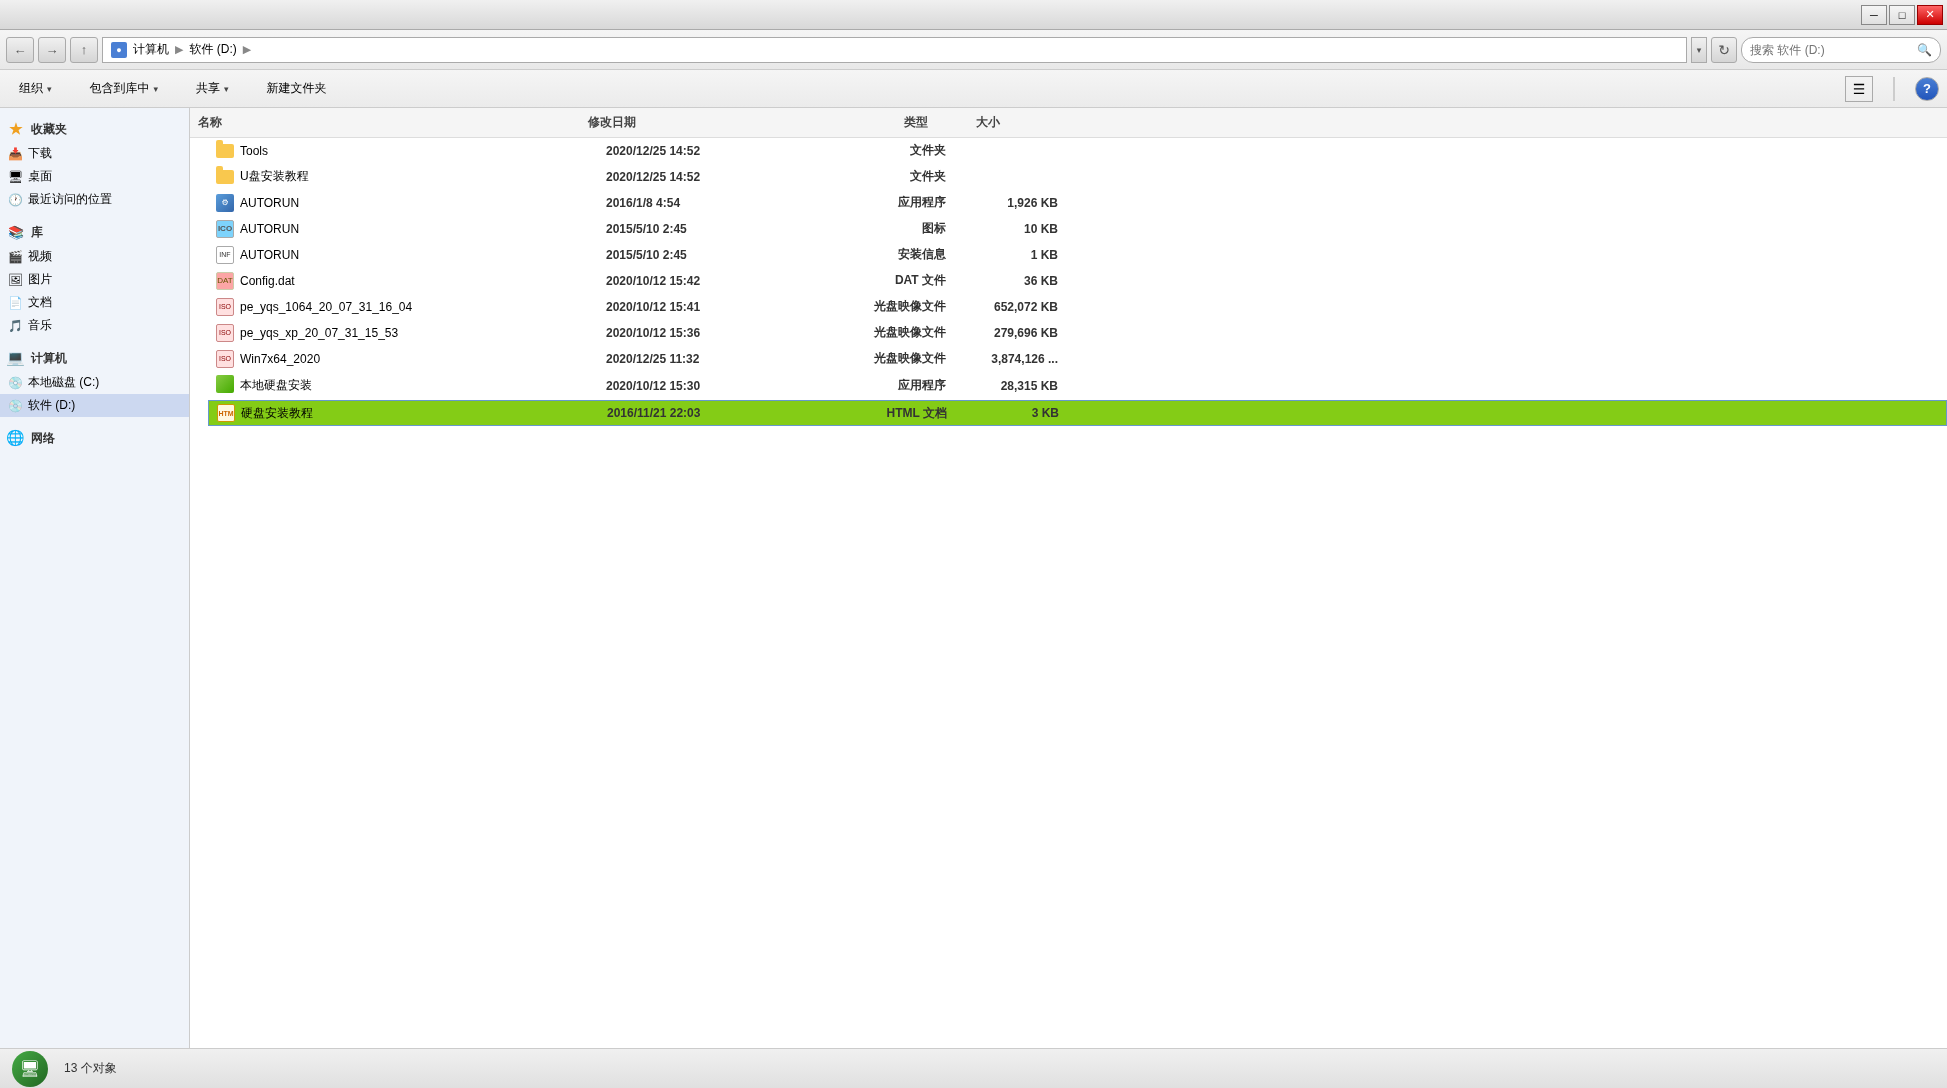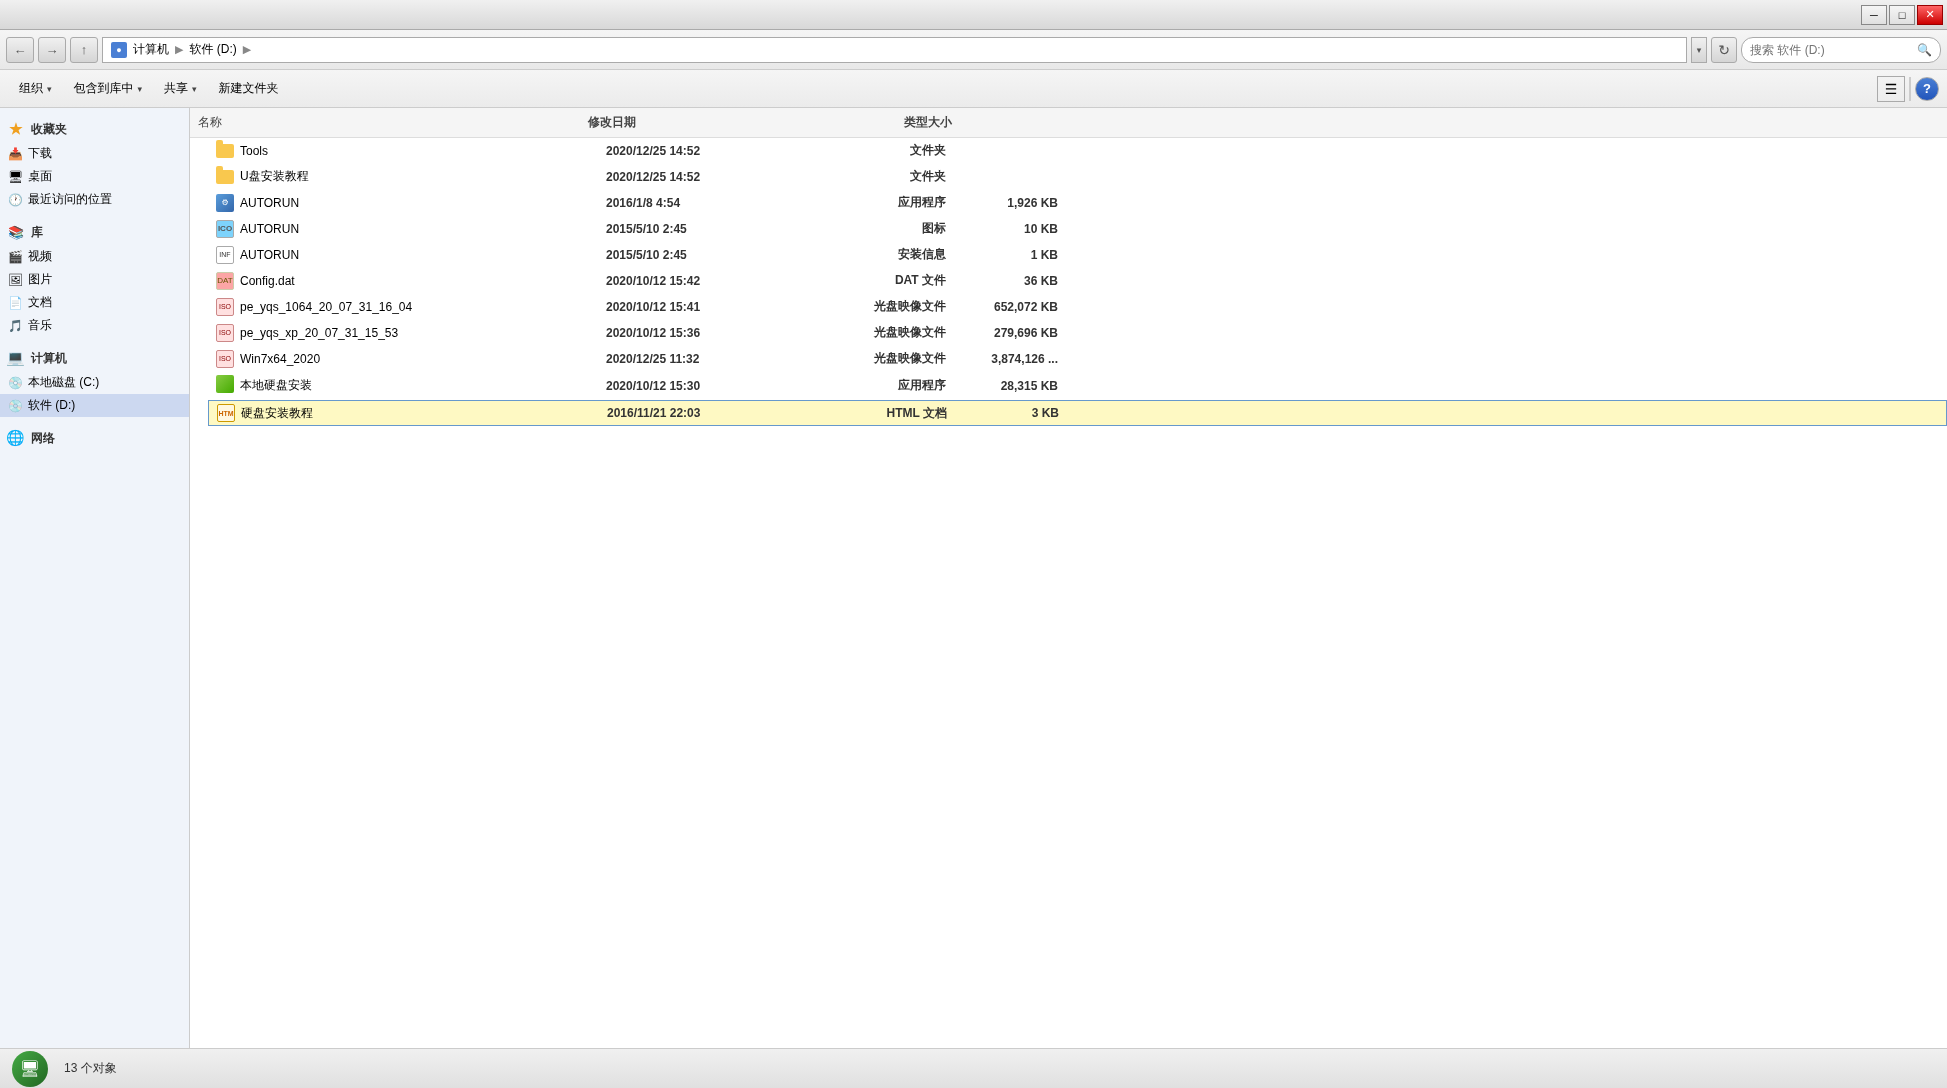--- a/index.html
+++ b/index.html
@@ -137,21 +137,21 @@
       font-family: inherit;
     }
 
     
     .toolbar {
       height: 38px;
       background: linear-gradient(to bottom, #f5f5f5, #ebebeb);
       display: flex;
       align-items: center;
       padding: 0 8px;
-      gap: 0;
+      gap: 16px;
       border-bottom: 1px solid #ccc;
     }
     .toolbar-btn {
       height: 28px;
       padding: 0 10px;
       background: transparent;
       border: 1px solid transparent;
       border-radius: 3px;
       cursor: pointer;
       display: flex;
@@ -245,41 +245,41 @@
     }
     .file-list-header {
       display: flex;
       align-items: center;
       padding: 6px 8px;
       background: #f5f5f5;
       border-bottom: 1px solid #ddd;
       font-size: 12px;
       color: #444;
     }
-    .col-name { width: 390px; font-weight: normal; }
+    .col-name { width: 390px; font-weight: bold; }
     .col-date { width: 180px; font-weight: bold; }
     .col-type { width: 160px; font-weight: bold; text-align: right; }
-    .col-size { width: 120px; font-weight: bold; text-align: left; }
+    .col-size { width: 120px; font-weight: bold; text-align: center; }
 
     .file-list {
       flex: 1;
       overflow-y: auto;
       background: white;
     }
     .file-row {
       display: flex;
       align-items: center;
       padding: 3px 8px;
       cursor: pointer;
       border-bottom: 1px solid transparent;
       font-size: 12px;
       min-height: 26px;
       margin-left: 18px;
     }
-    .file-row.selected { background: #fef9c3; border: 1px solid #6699cc; }
+    .file-row.selected { background: #84cc16; border: 1px solid #6699cc; }
     .file-row .col-name {
       display: flex;
       align-items: center;
       gap: 6px;
       font-weight: normal;
       color: #000;
     }
     .file-row .col-date { color: #333; }
     .file-row .col-type { color: #333; }
     .file-row .col-size { color: #333; text-align: right; padding-right: 8px; }

